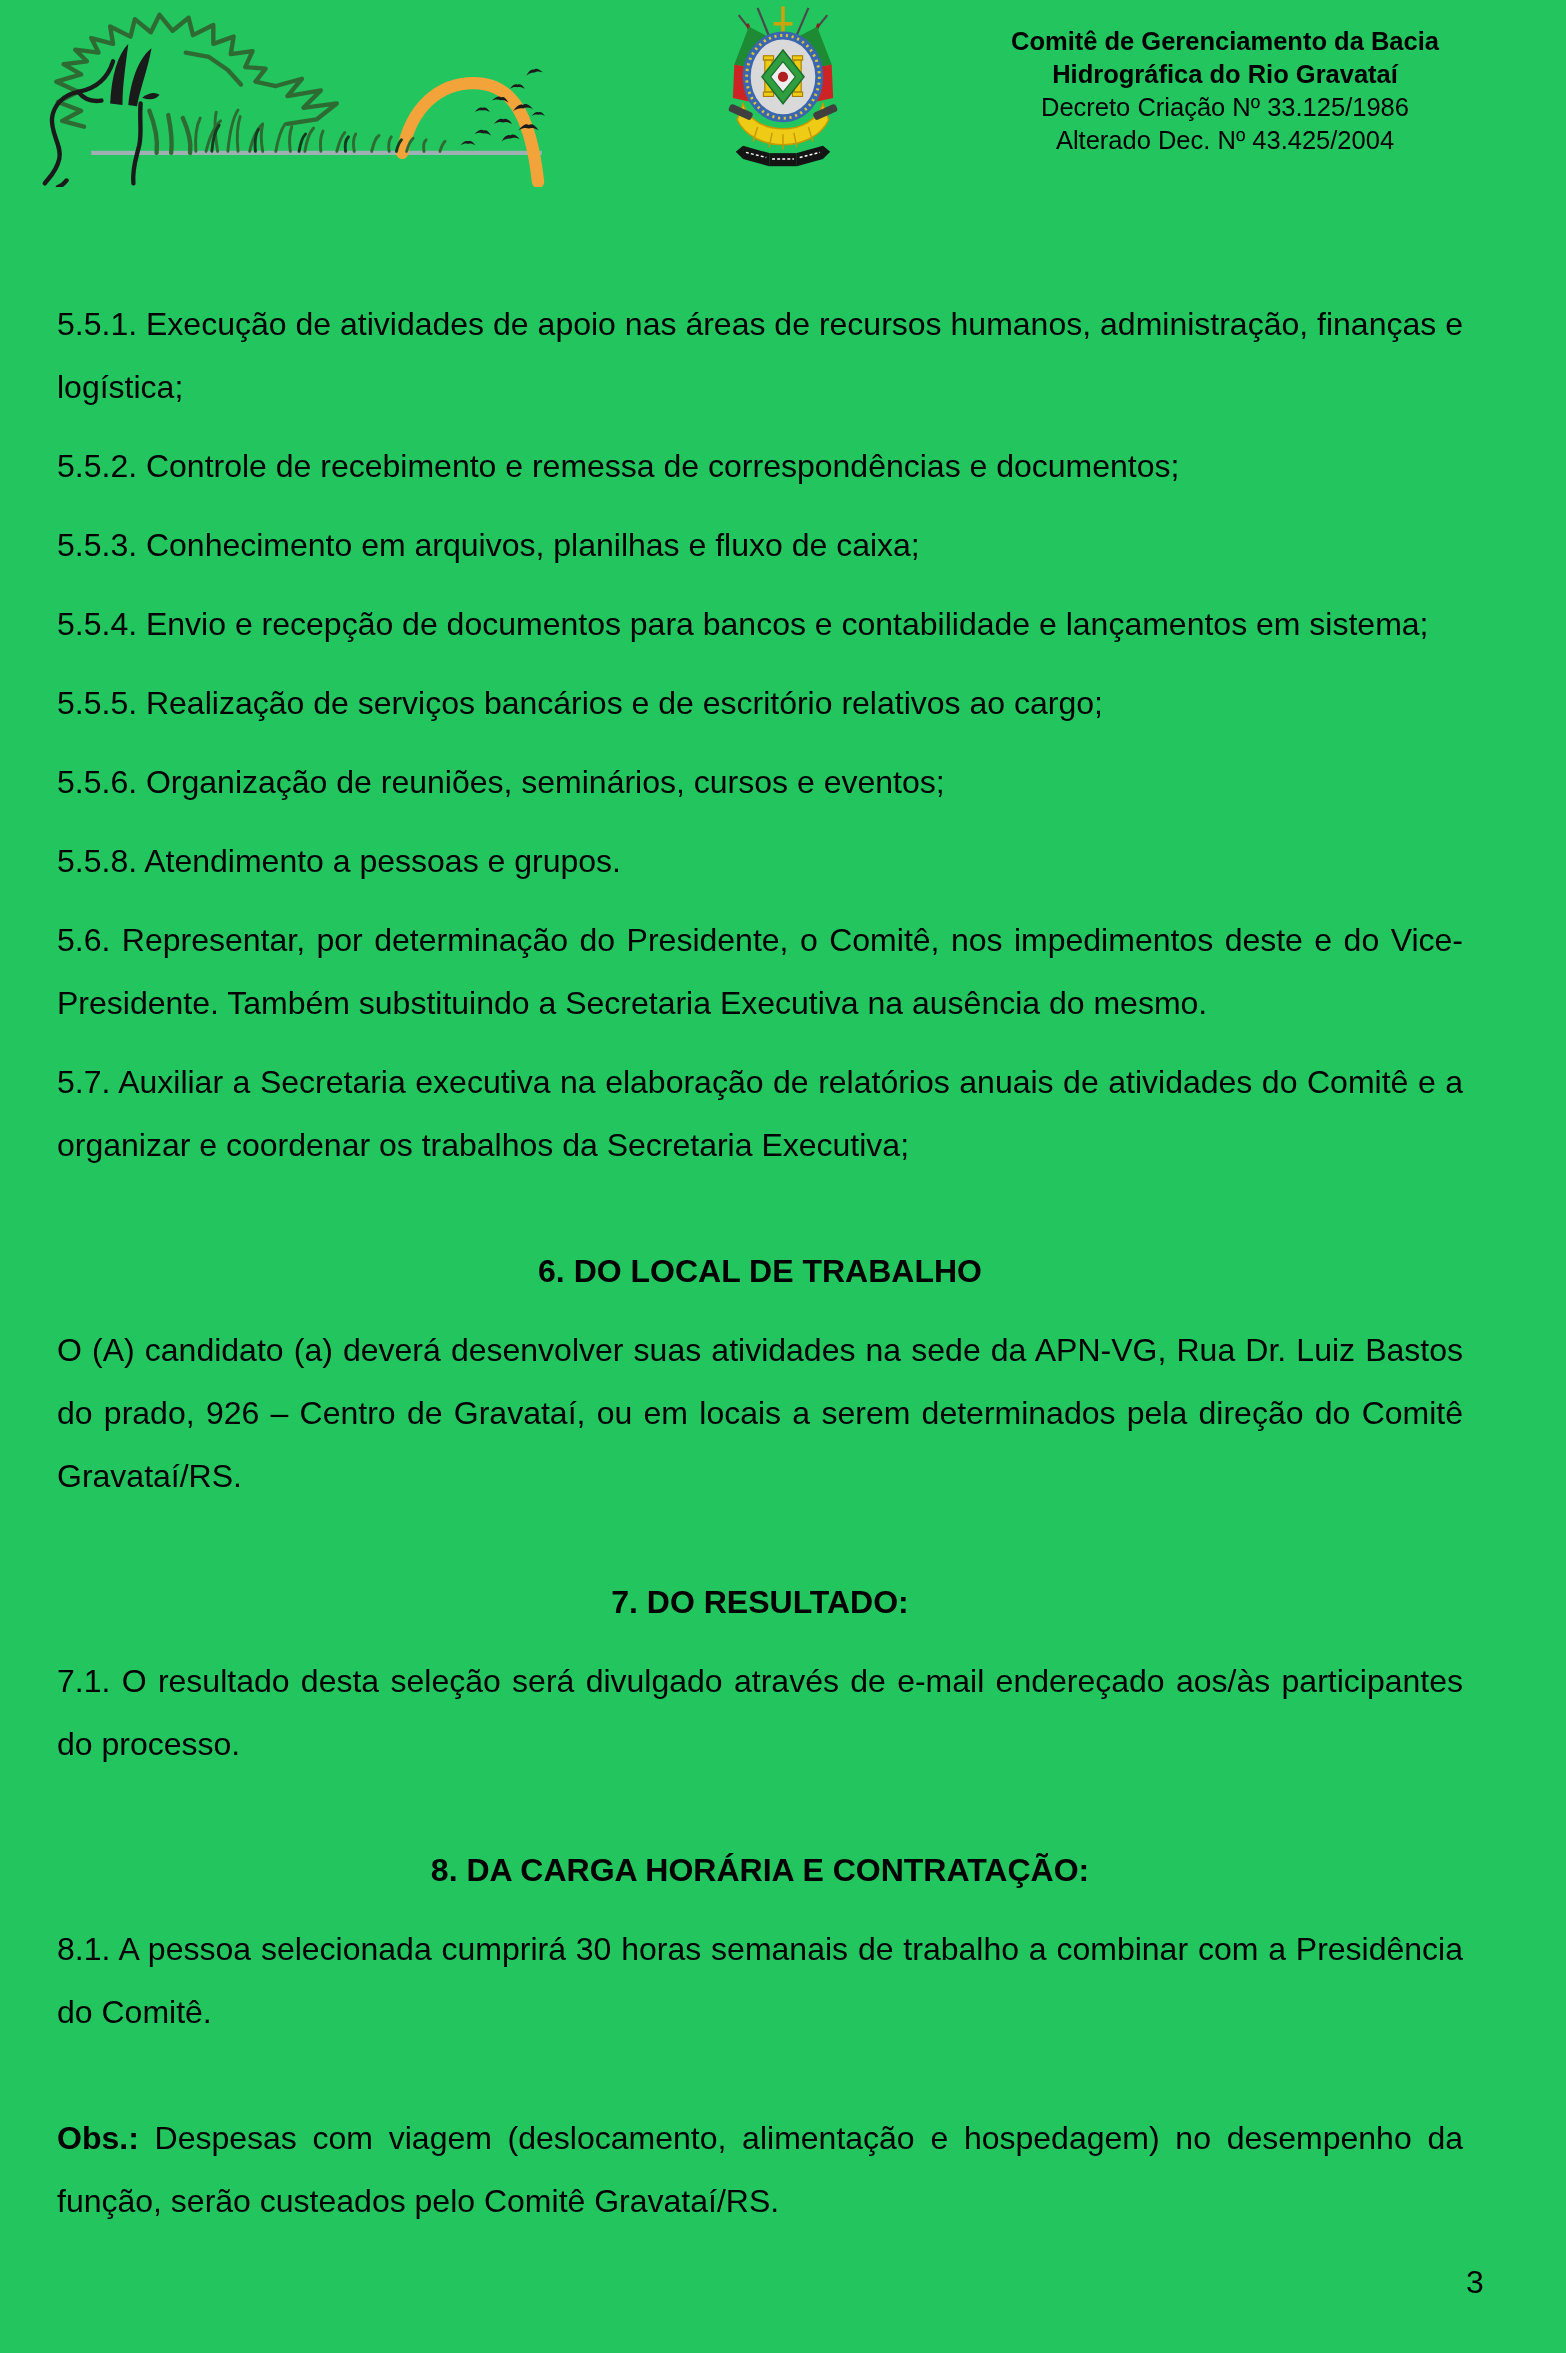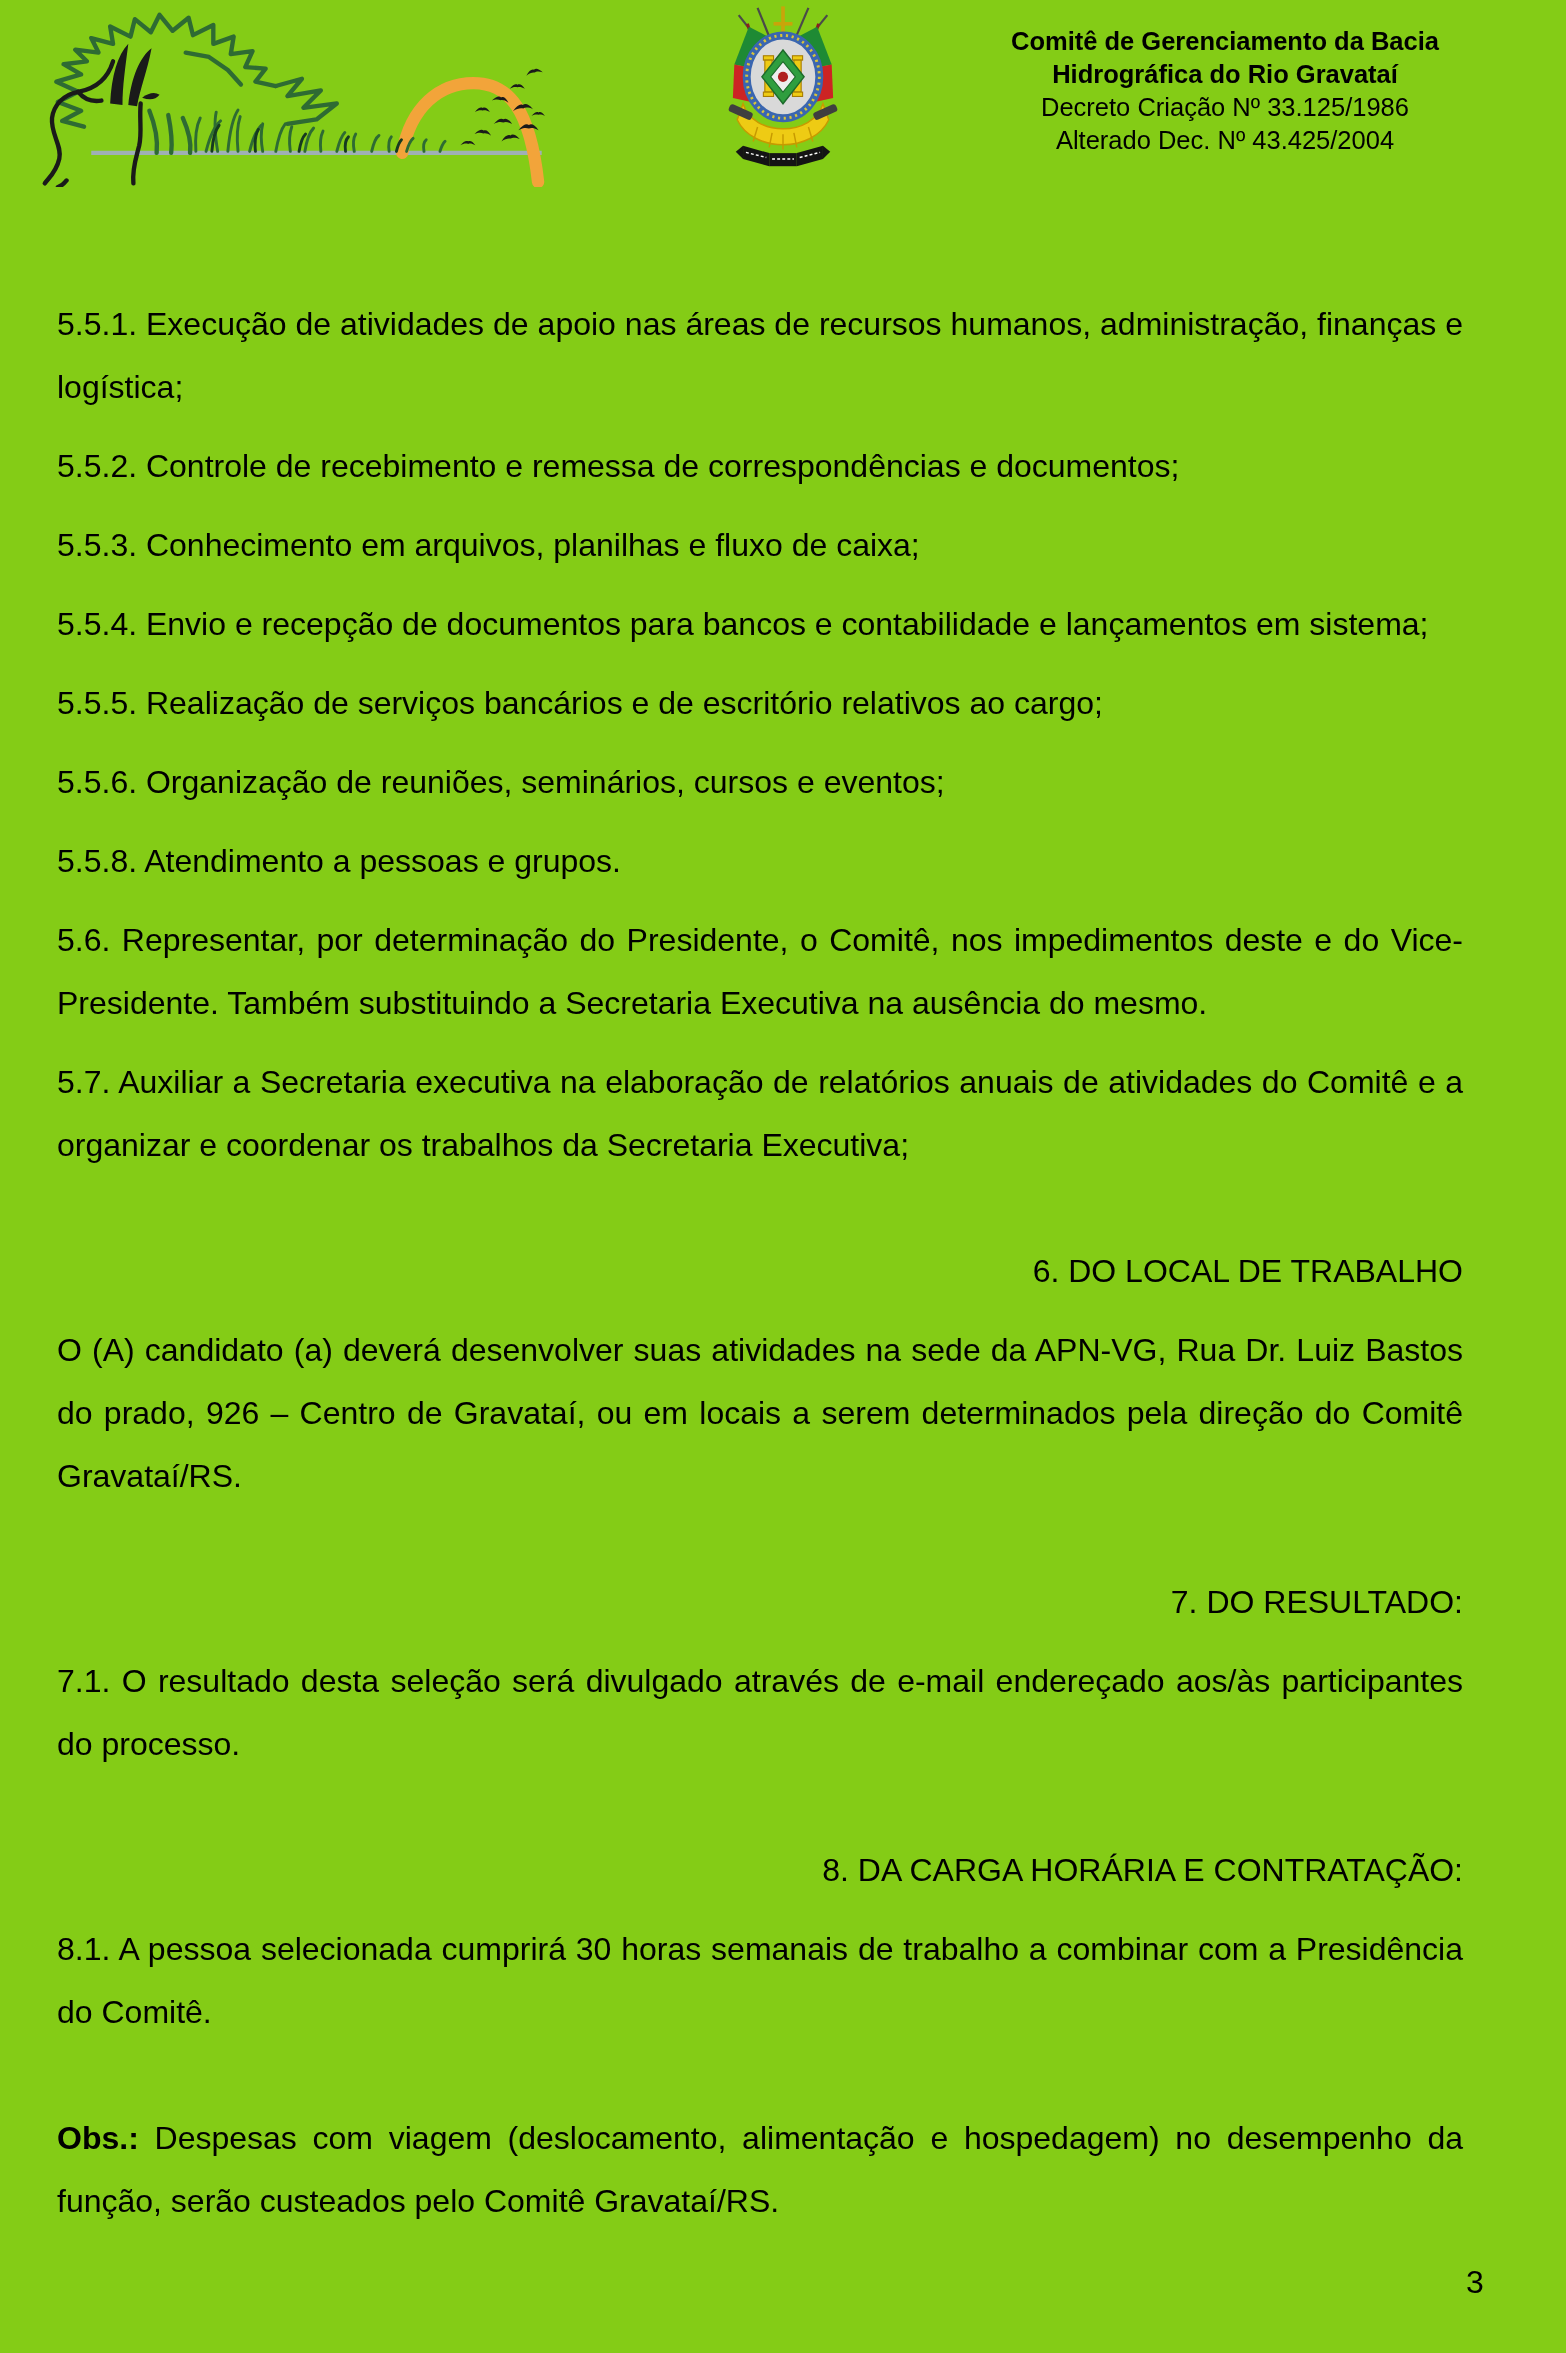--- a/index.html
+++ b/index.html
@@ -1,37 +1,37 @@
 <!DOCTYPE html>
 <html style="font-size:11.6px"><head>
 <meta charset="utf-8">
 <style>
   html,body{margin:0;padding:0;background:#ffffff;}
   .page{
     position:relative;
     width:1567px;
     height:2354px;
-    background:#84cc16;
+    background:#22c55e;
     font-family:"Liberation Sans","DejaVu Sans",sans-serif;
     color:#000;
     overflow:hidden;
   }
   .logo-left{position:absolute;left:40px;top:8.7px;width:513px;height:178px;}
   .coat{position:absolute;left:724px;top:1.5px;width:118px;height:178px;}
   .header-text{
     position:absolute;left:972px;top:25px;width:506px;
     text-align:center;font-size:25.5px;line-height:33px;white-space:nowrap;
   }
   .ht-bold{font-weight:bold;}
   .content{
     position:absolute;left:41px;top:277px;width:1438px;
     font-size:32px;line-height:63px;text-align:justify;
   }
   .para,.heading{margin:16px;padding:0;font-size:32px;font-weight:normal;}
-  .heading{text-align:right;}
+  .heading{text-align:center;font-weight:bold;}
   .gap{margin-top:63px;}
   .note-label{font-weight:bold;}
   .page-number{
     position:absolute;left:1442px;top:2264px;width:66px;
     text-align:center;font-size:32px;
   }
 </style>
 </head>
 <body>
 

